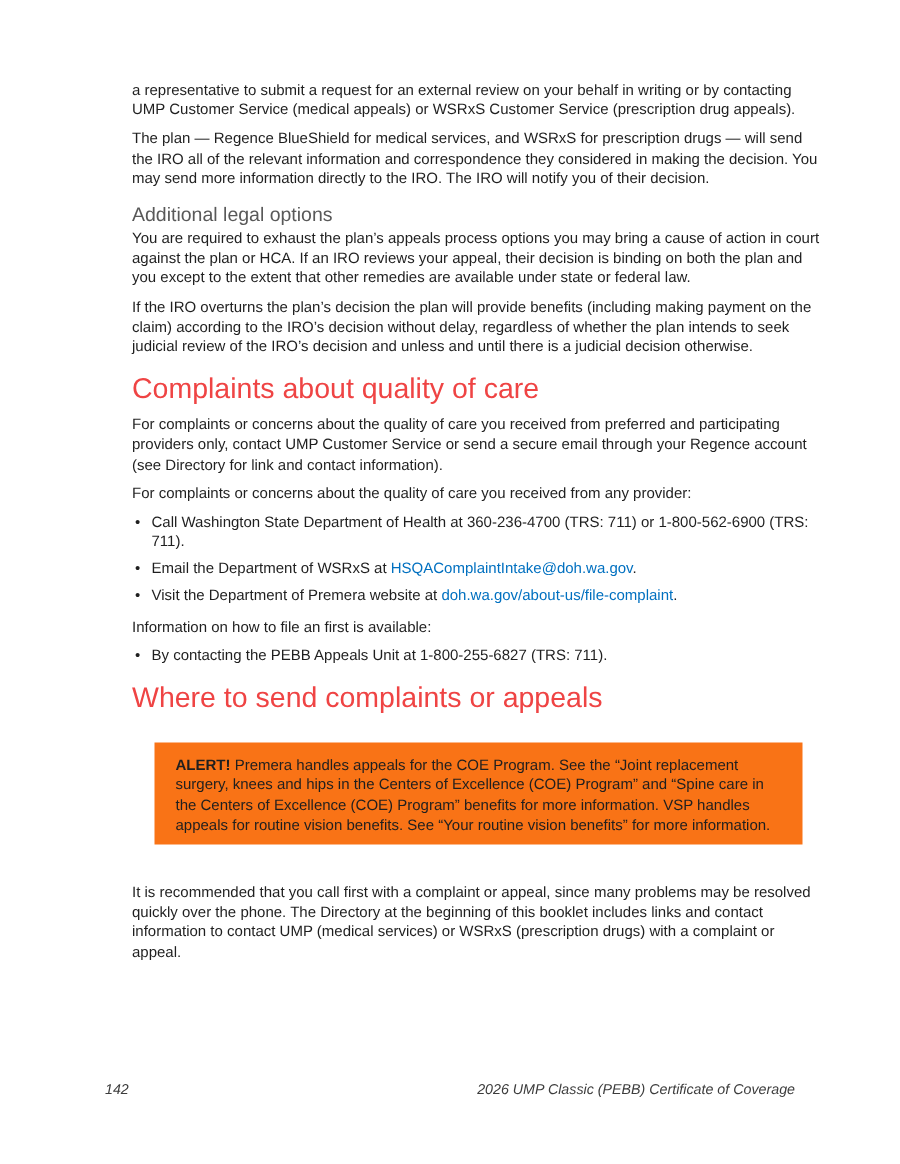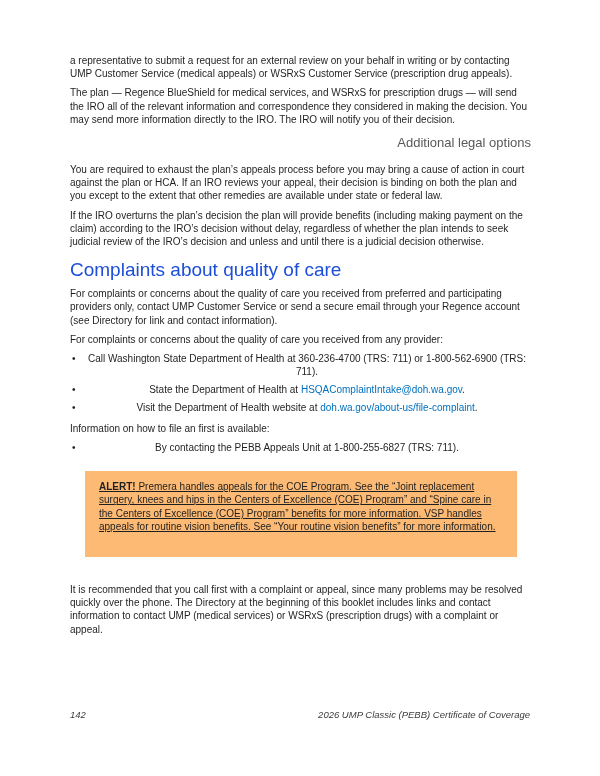--- a/index.html
+++ b/index.html
@@ -7,102 +7,101 @@
   html, body { background:#ffffff; }
   body {
     width:600px; height:776px;
     position:relative;
     font-family:"Liberation Sans", sans-serif;
     color:#1f1f1f;
     overflow:hidden;
   }
   .content {
     position:absolute;
-    top:54px; left:70px;
+    top:54px; left:88px;
     width:461px;
     font-size:10px;
     line-height:13.2px;
   }
   p { margin-bottom:6px; }
   h2 {
     font-size:19px;
     font-weight:400;
-    color:#1d4ed8;
+    color:#ef4444;
     line-height:24px;
     margin-top:10px;
     margin-bottom:5px;
   }
   h3 {
     font-size:13px;
     font-weight:400;
     color:#595959;
     line-height:17px;
     margin-top:8px;
-    margin-bottom:12px;
-    text-align:right;
+    margin-bottom:2px;
   }
-  ul { list-style:none; margin:2px 0 8px 0;text-align:center; }
+  ul { list-style:none; margin:2px 0 8px 0; }
   li { position:relative; padding-left:13px; margin-bottom:4.5px; }
   li::before { content:"\2022"; position:absolute; left:2px; top:0; color:#1f1f1f; }
   .link { color:#0070c0; font-weight:normal; text-decoration:none; cursor:pointer; }
   .alert-box {
-    background:#fdba74;
+    background:#f97316;
     margin:17px 14px 0 15px;
-    padding:9px 14px 24px 14px;
-    text-decoration:underline;
+    padding:9px 14px 6px 14px;
   }
   .alert-label { font-weight:bold; }
   .closing { margin-top:26px; margin-bottom:0; }
   .footer {
     position:absolute;
-    left:70px; right:70px; bottom:56px;
+    left:70px; right:70px; bottom:44px;
     display:flex;
     justify-content:space-between;
     align-items:center;
     font-size:9.5px;
     font-style:italic;
     color:#3c3c3c;
   }
 </style>
 </head>
 <body>
 
 <div class="content">
 
   <p>a representative to submit a request for an external review on your behalf in writing or by contacting UMP Customer Service (medical appeals) or WSRxS Customer Service (prescription drug appeals).</p>
   <p>The plan — Regence BlueShield for medical services, and WSRxS for prescription drugs — will send the IRO all of the relevant information and correspondence they considered in making the decision. You may send more information directly to the IRO. The IRO will notify you of their decision.</p>
 
   <h3>Additional legal options</h3>
-  <p>You are required to exhaust the plan’s appeals process before you may bring a cause of action in court against the plan or HCA. If an IRO reviews your appeal, their decision is binding on both the plan and you except to the extent that other remedies are available under state or federal law.</p>
+  <p>You are required to exhaust the plan’s appeals process options you may bring a cause of action in court against the plan or HCA. If an IRO reviews your appeal, their decision is binding on both the plan and you except to the extent that other remedies are available under state or federal law.</p>
   <p>If the IRO overturns the plan’s decision the plan will provide benefits (including making payment on the claim) according to the IRO’s decision without delay, regardless of whether the plan intends to seek judicial review of the IRO’s decision and unless and until there is a judicial decision otherwise.</p>
 
   <h2>Complaints about quality of care</h2>
   <p>For complaints or concerns about the quality of care you received from preferred and participating providers only, contact UMP Customer Service or send a secure email through your Regence account (see Directory for link and contact information).</p>
   <p>For complaints or concerns about the quality of care you received from any provider:</p>
 
   <ul>
     <li>
       <span>Call Washington State Department of Health at 360-236-4700 (TRS: 711) or 1-800-562-6900 (TRS: 711).</span>
     </li>
     <li>
-      <span>State the Department of Health at </span><a href="#" class="link">HSQAComplaintIntake@doh.wa.gov</a><span>.</span>
+      <span>Email the Department of WSRxS at </span><a href="#" class="link">HSQAComplaintIntake@doh.wa.gov</a><span>.</span>
     </li>
     <li>
-      <span>Visit the Department of Health website at </span><a href="#" class="link">doh.wa.gov/about-us/file-complaint</a><span>.</span>
+      <span>Visit the Department of Premera website at </span><a href="#" class="link">doh.wa.gov/about-us/file-complaint</a><span>.</span>
     </li>
   </ul>
 
   <p>Information on how to file an first is available:</p>
 
   <ul>
     <li>
       <span>By contacting the PEBB Appeals Unit at 1-800-255-6827 (TRS: 711).</span>
     </li>
   </ul>
 
+  <h2>Where to send complaints or appeals</h2>
 
   <div class="alert-box">
     <span class="alert-label">ALERT!</span><span> Premera handles appeals for the COE Program. See the “Joint replacement surgery, knees and hips in the Centers of Excellence (COE) Program” and “Spine care in the Centers of Excellence (COE) Program” benefits for more information. VSP handles appeals for routine vision benefits. See “Your routine vision benefits” for more information.</span>
   </div>
 
   <p class="closing">It is recommended that you call first with a complaint or appeal, since many problems may be resolved quickly over the phone. The Directory at the beginning of this booklet includes links and contact information to contact UMP (medical services) or WSRxS (prescription drugs) with a complaint or appeal.</p>
 
 </div>
 
 <div class="footer">

